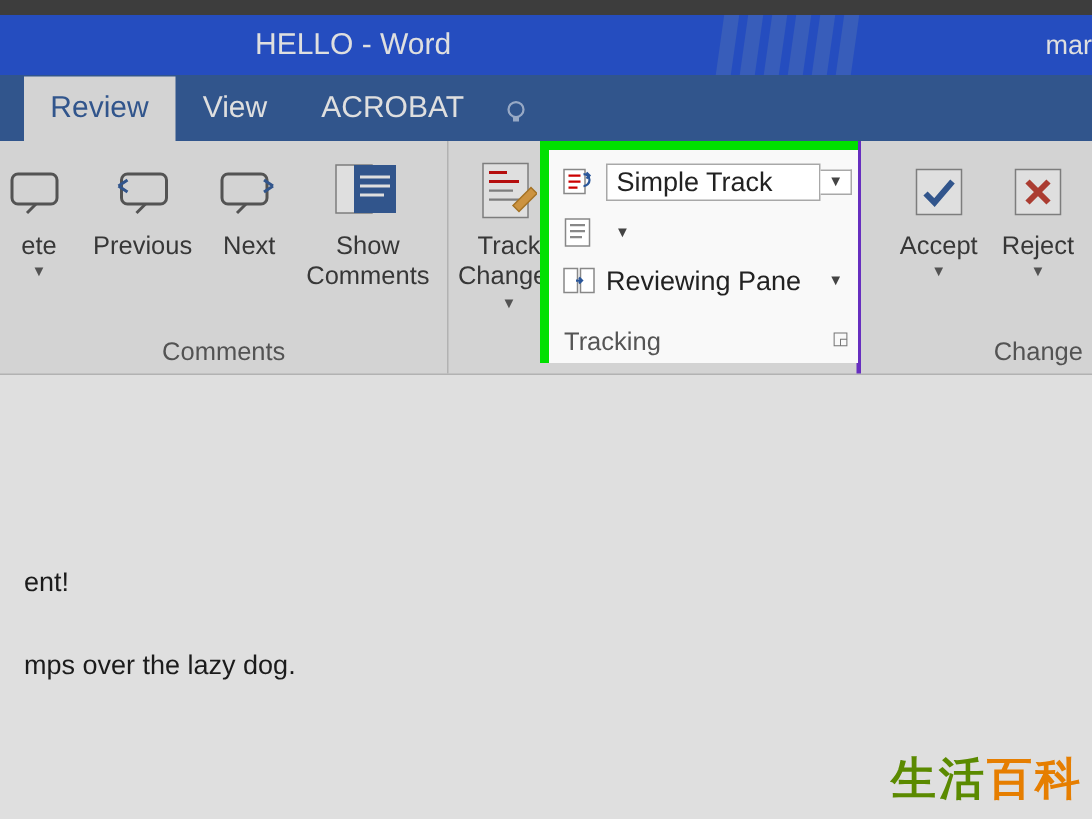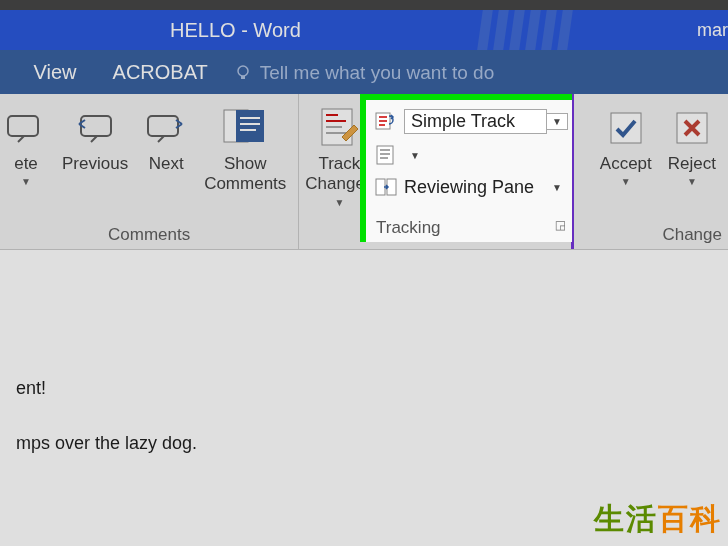--- a/index.html
+++ b/index.html
@@ -63,30 +63,30 @@
 <div class="topframe"></div>
 
 <div class="titlebar">
   <span>HELLO  -  Word</span>
   <div class="ribbonart"><span></span><span></span><span></span><span></span><span></span><span></span></div>
   <span class="user">mar</span>
 </div>
 
 <div class="tabrow">
   <div class="tab" style="padding-left:0;padding-right:10px">&nbsp;</div>
+  <div class="tab active">Review</div>
   <div class="tab">View</div>
   <div class="tab">ACROBAT</div>
   <div class="tellme">
     <span class="bulb">
       <svg width="18" height="18" viewBox="0 0 18 18">
           <circle cx="9" cy="7" r="5" fill="none" stroke="#a8bde0" stroke-width="1.5"></circle>
           <rect x="7" y="12" width="4" height="3" fill="#a8bde0"></rect>
         </svg>
     </span>
-    <span>Tell me what you want to do</span>
   </div>
 </div>
 
 <div class="ribbon">
 
   <div class="group" style="width:328px">
     <div class="group-body">
       <div class="bigbtn" style="min-width:30px;margin-left:-6px">
         <div class="iconwrap">
           <svg width="40" height="36">

